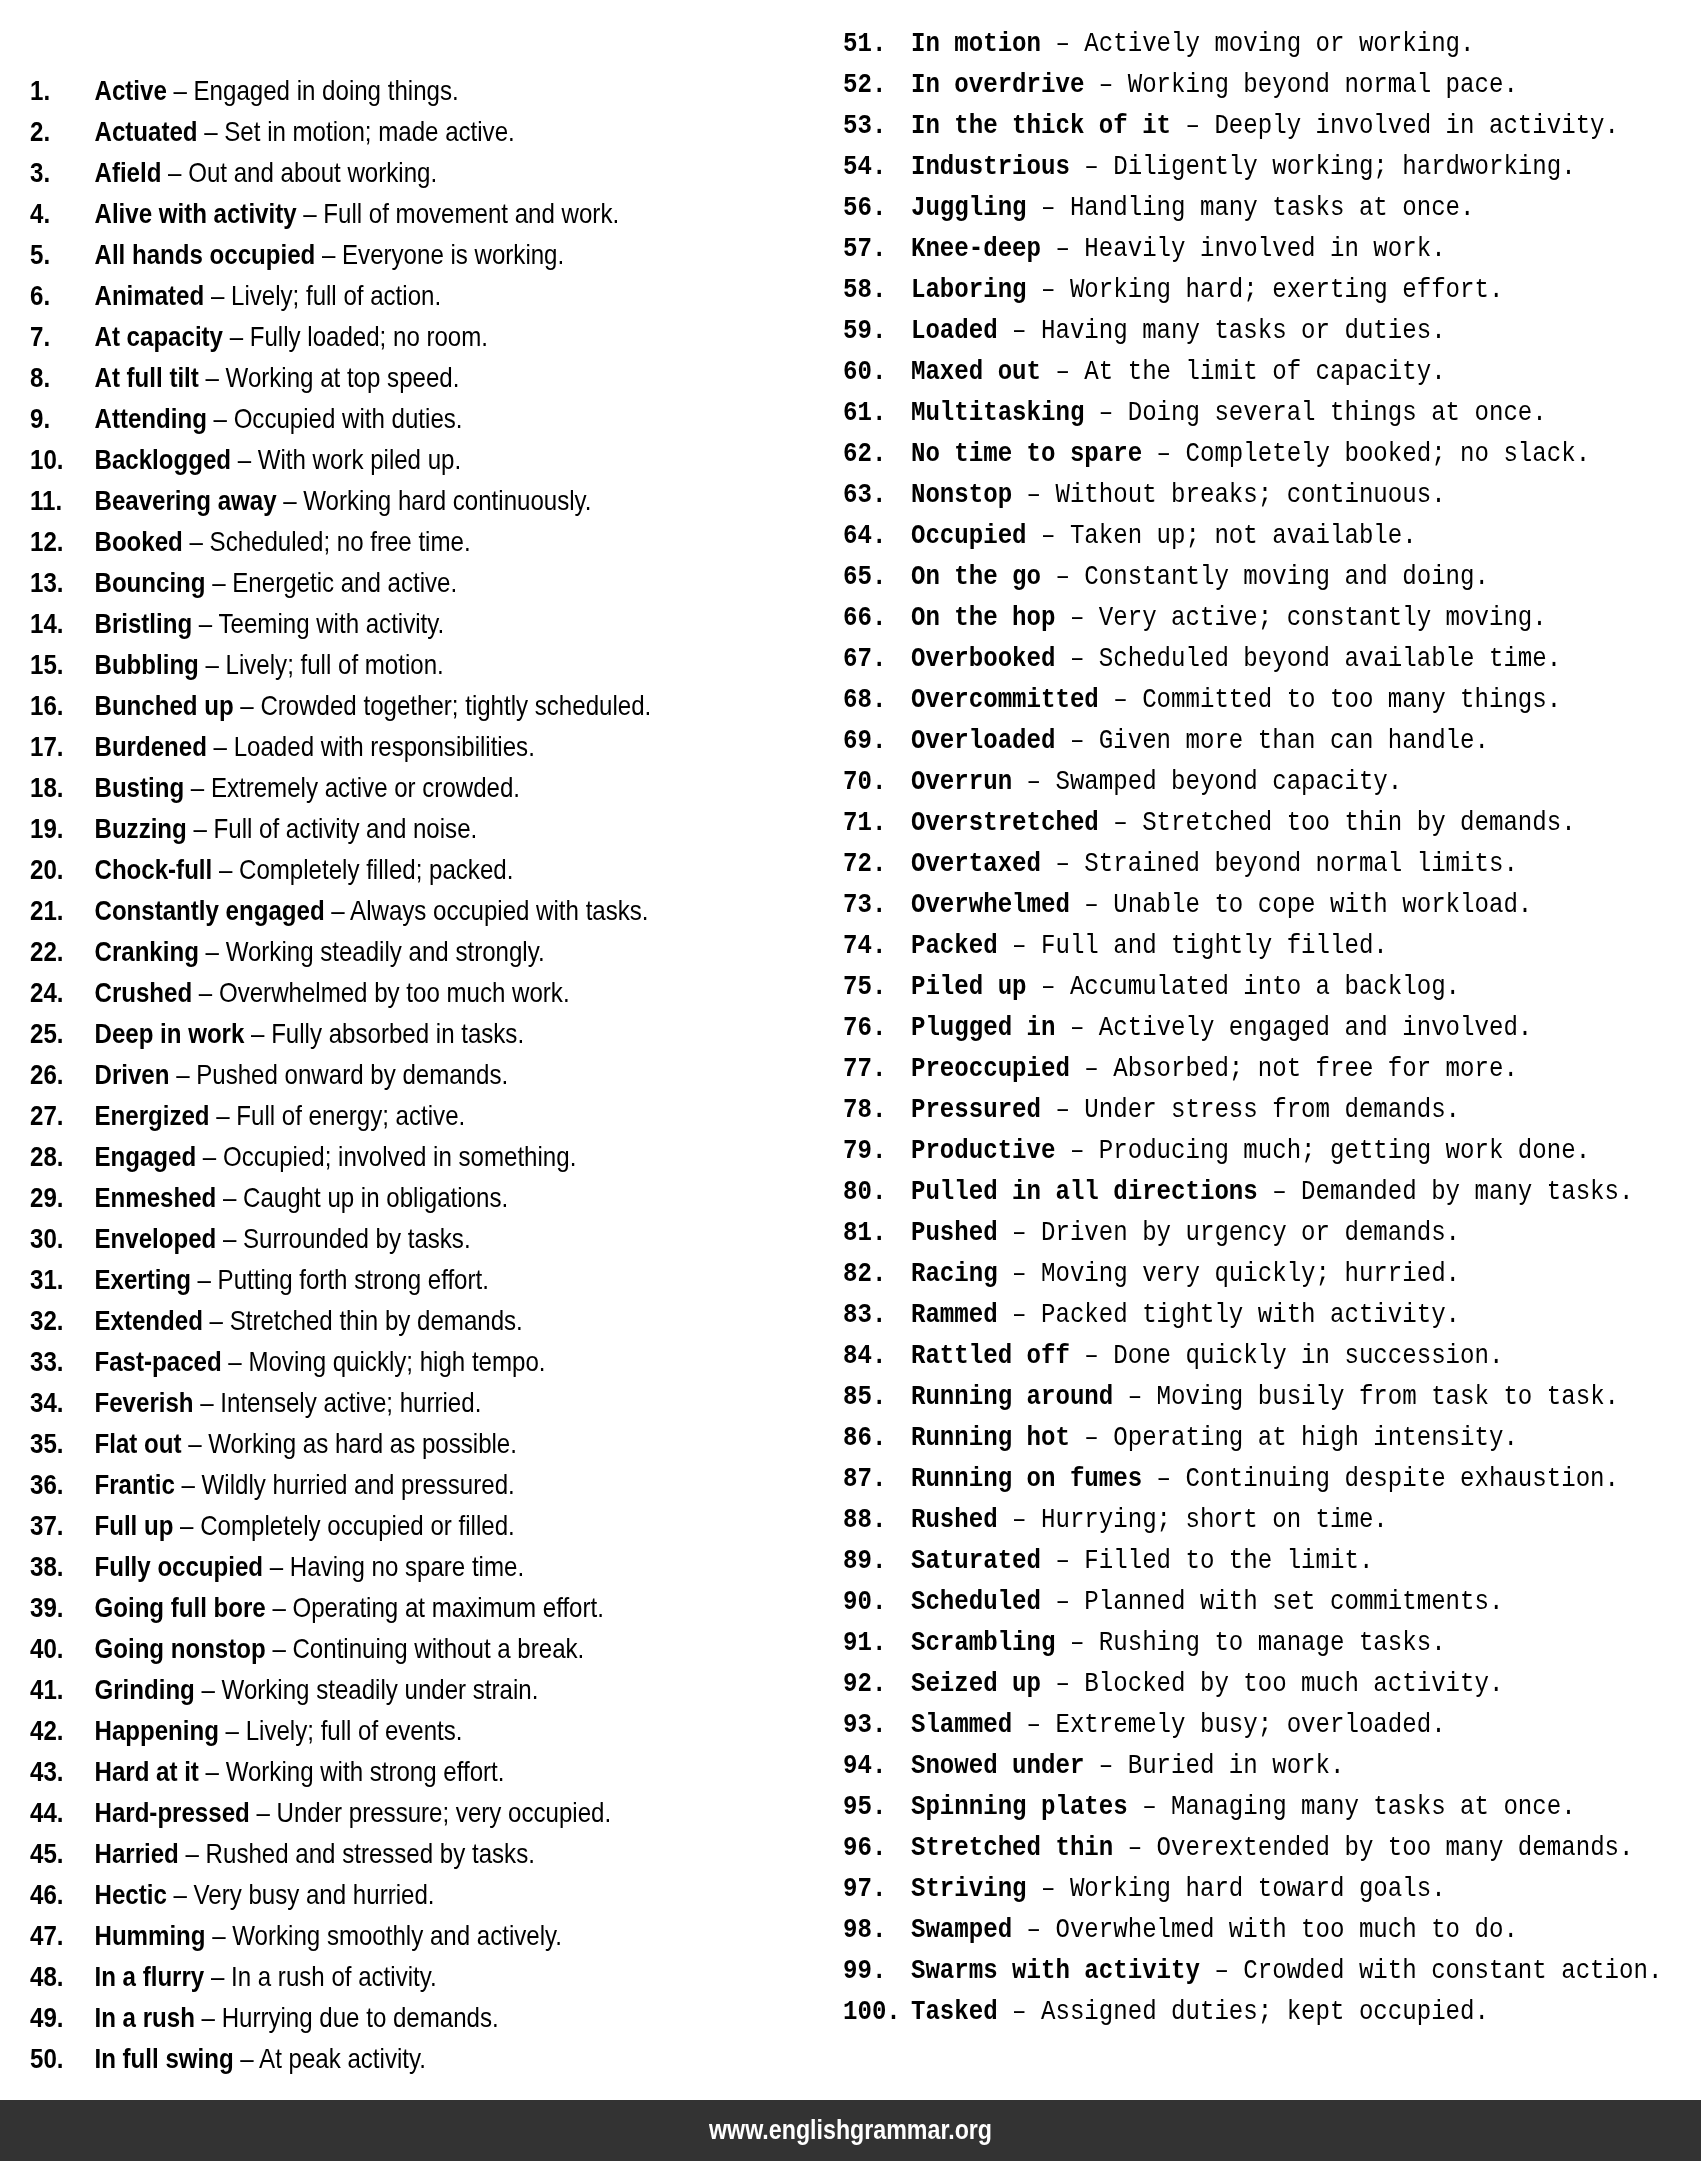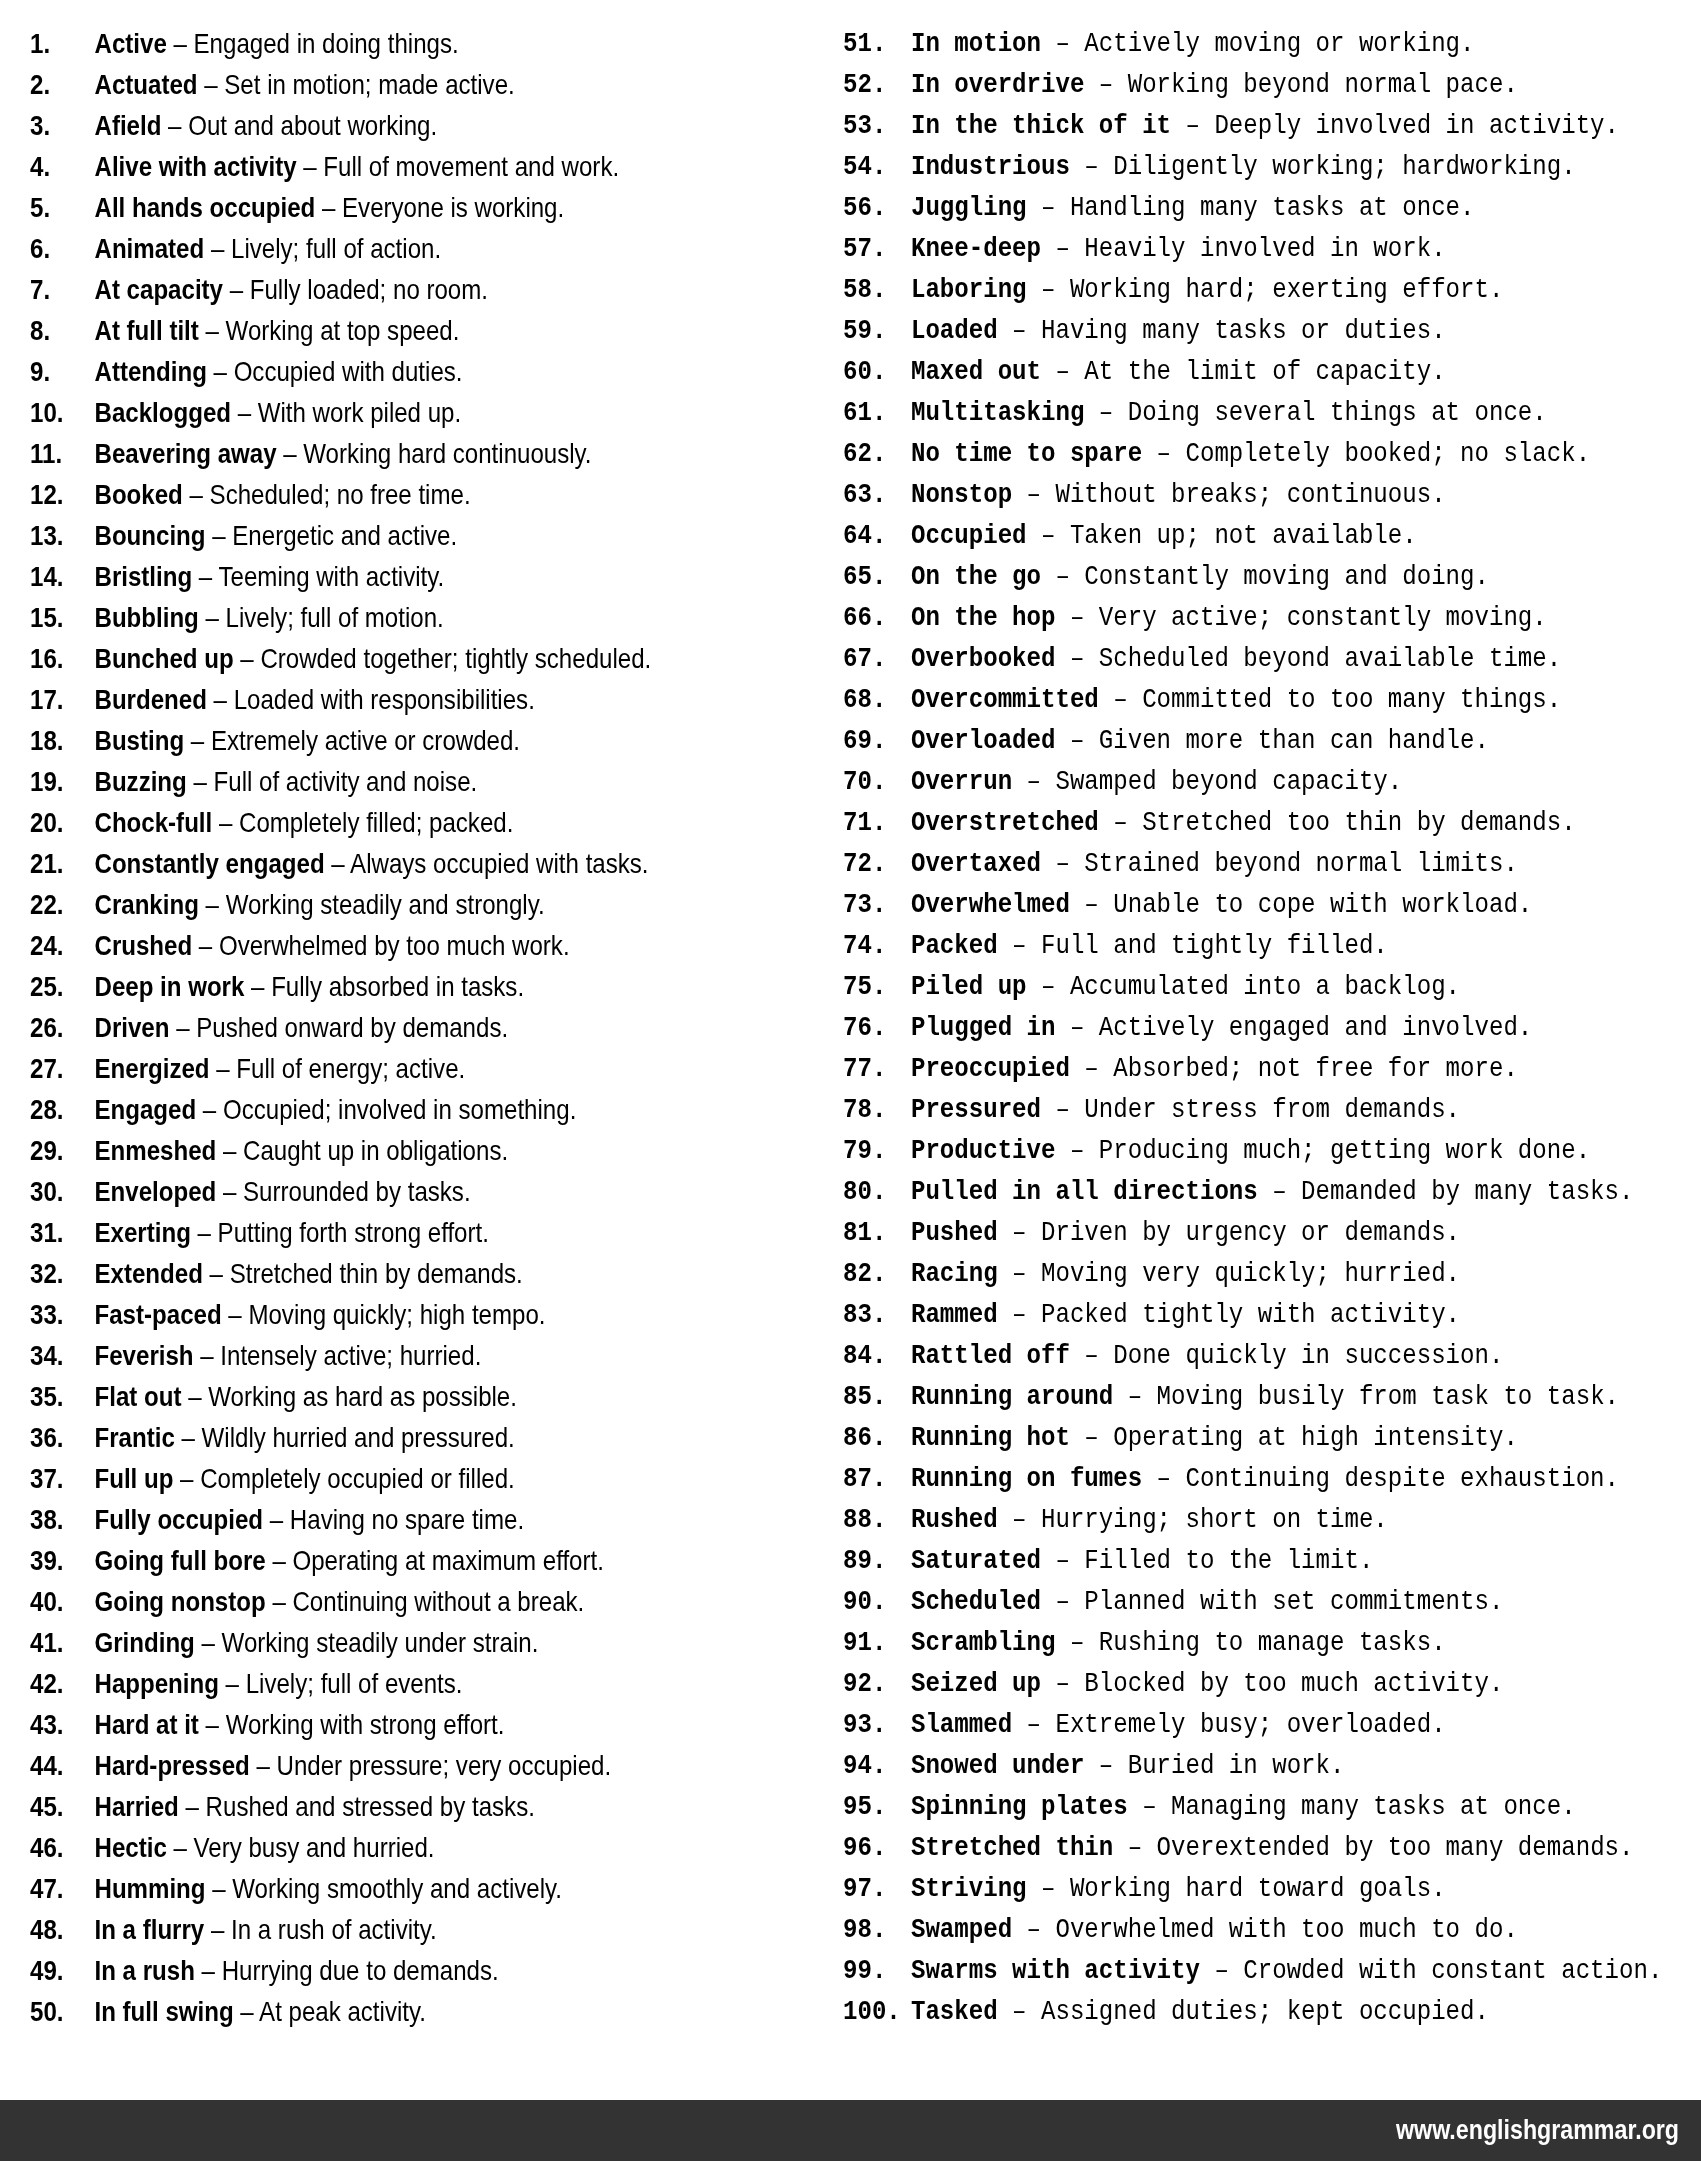--- a/index.html
+++ b/index.html
@@ -1,35 +1,35 @@
 <!DOCTYPE html>
 <html style="font-size:11px"><head>
 <meta charset="utf-8">
 <style>
   html, body { margin: 0; padding: 0; }
   body {
     width: 1702px; height: 2161px; background: #ffffff; position: relative; overflow: hidden;
     font-family: "Liberation Sans", sans-serif; color: #000;
   }
   .col { position: absolute; top: 22.5px; }
-  .col-left { left: 30px; width: 785px; }
+  .col-left { left: 30px; width: 785px; margin-top: 47px; }
   .col-right { left: 843px; width: 847px; font-family: Liberation Mono, monospace; }
   .item {
     height: 41px; line-height: 41px; font-size: 28px; white-space: nowrap;
     transform-origin: left center;
   }
   .item .inner { display: inline-block; transform: scaleX(0.86); transform-origin: left center; }
   .num { display: inline-block; font-weight: bold; }
   .col-left .num { width: 75px; }
   .col-right .num { width: 79px; }
   .term { font-weight: bold; }
   .def { font-weight: normal; }
   .footer {
     position: absolute; left: 0; top: 2100px; width: 1702px; height: 61px;
-    background: #333333; color: #ffffff; text-align: right; line-height: 61px;
+    background: #333333; color: #ffffff; text-align: center; line-height: 61px;
     font-size: 27px; font-weight: bold;
   }
   .footer span { display: inline-block; transform: scaleX(0.86); }
 </style>
 </head>
 <body>
 
 <div class="col col-left" id="col0">
     <div class="item"><span class="inner"><span class="num">1.</span><span class="term">Active</span> <span class="def">– Engaged in doing things.</span></span></div>
     <div class="item"><span class="inner"><span class="num">2.</span><span class="term">Actuated</span> <span class="def">– Set in motion; made active.</span></span></div>

